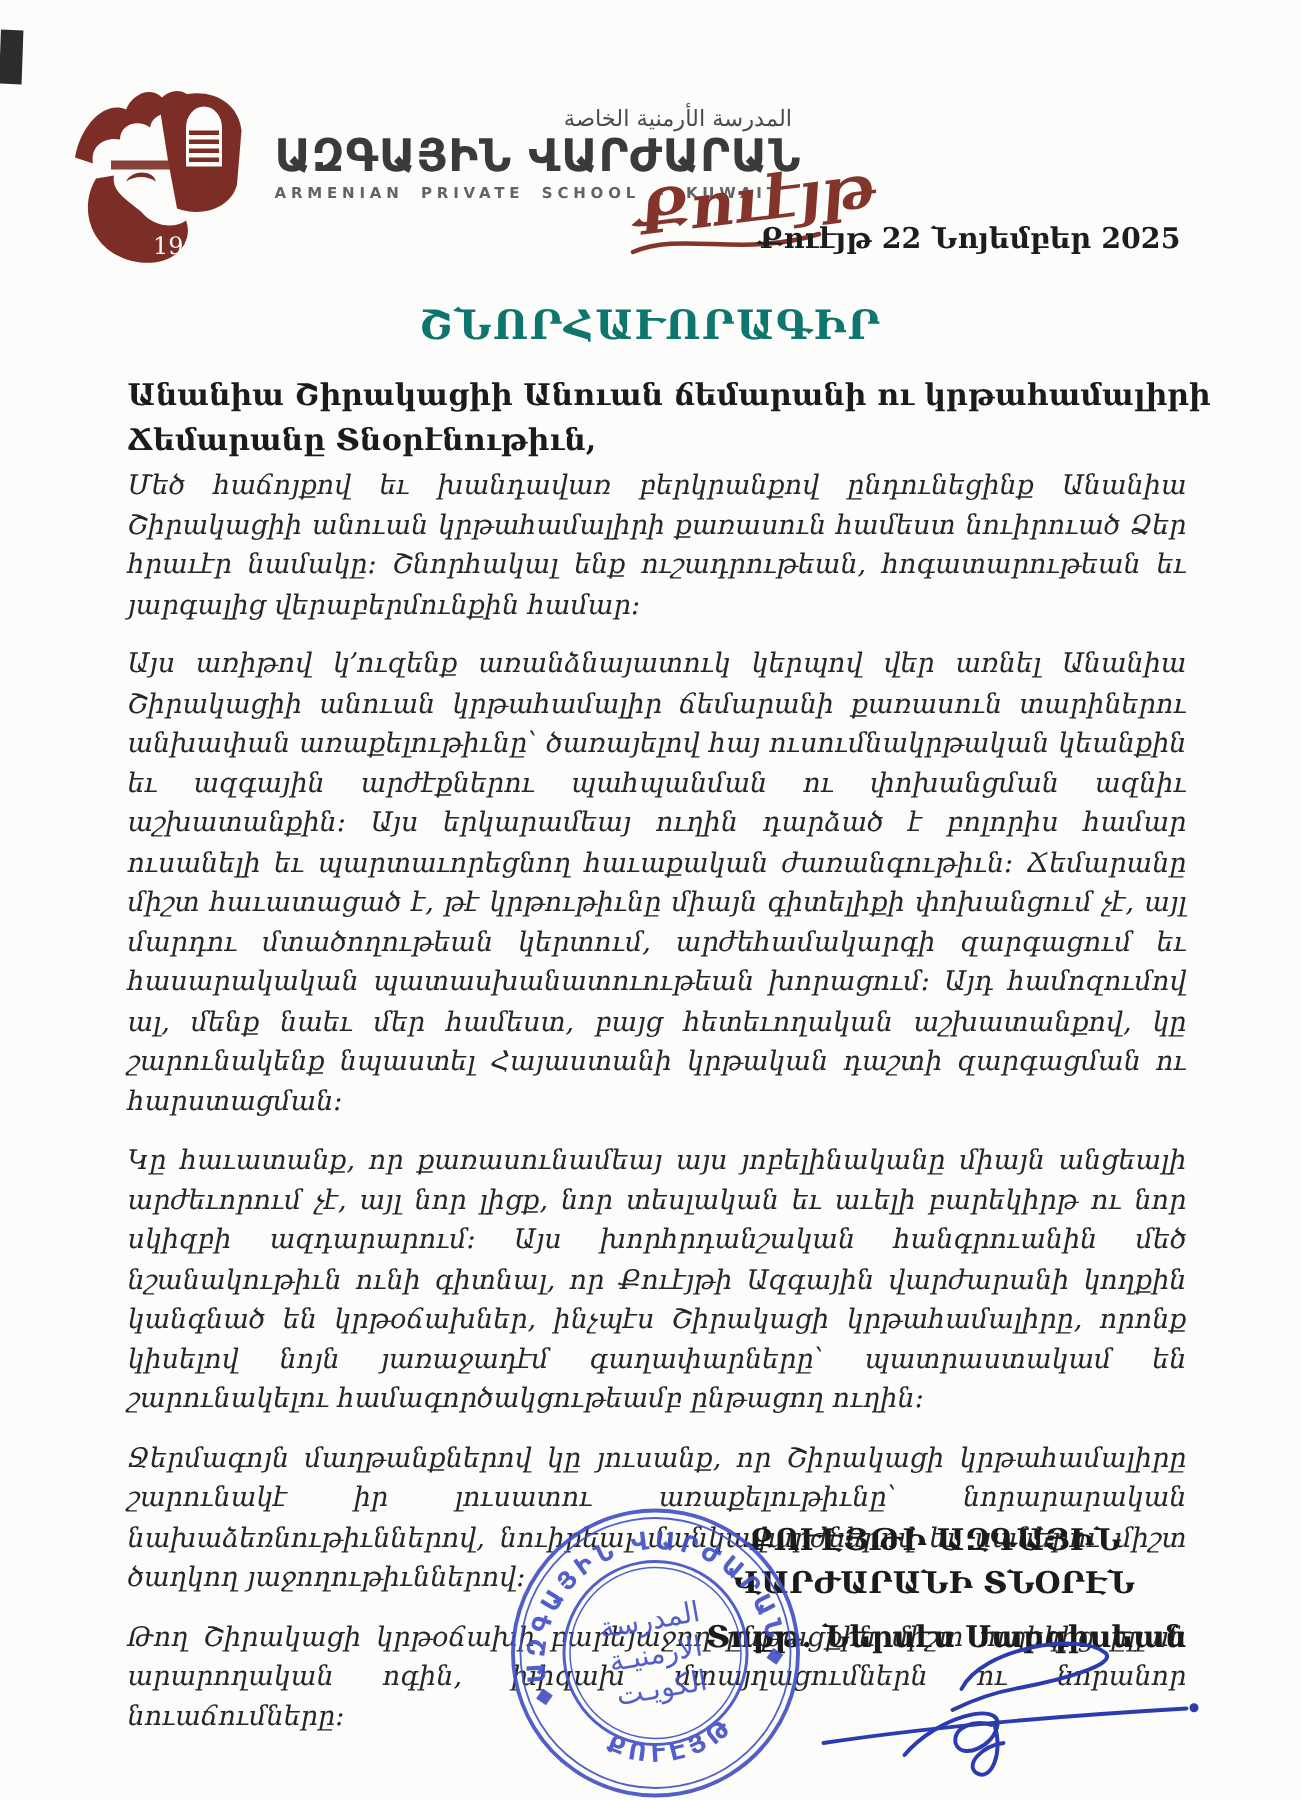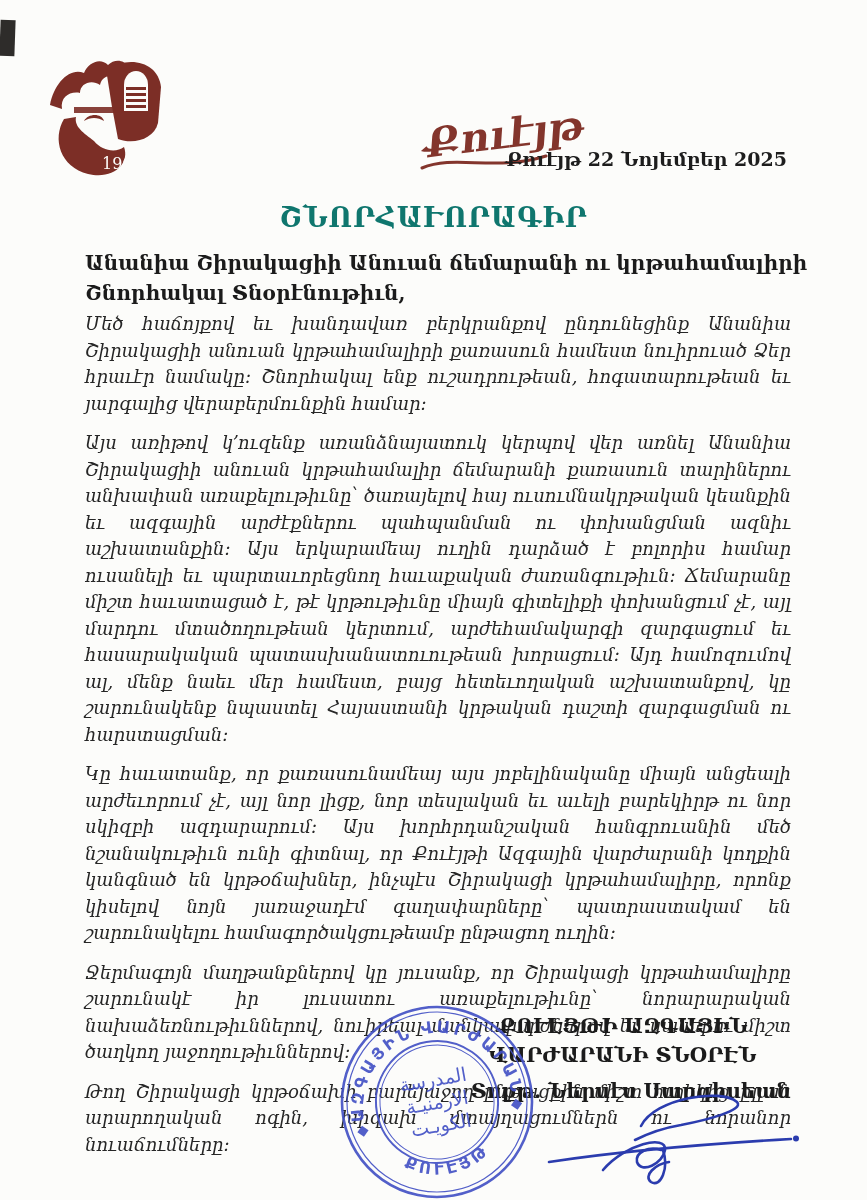--- a/index.html
+++ b/index.html
@@ -55,33 +55,38 @@
       <rect x="82" y="40" width="20" height="3"></rect>
       <rect x="82" y="46" width="20" height="3"></rect>
       <rect x="82" y="52" width="20" height="3"></rect>
       <rect x="82" y="58" width="20" height="3"></rect>
     </g>
     <circle cx="49" cy="79" r="10" fill="#fcfcfa"></circle>
     <path d="M40,74 C44,66 58,66 60,74 C54,70 46,70 40,74 Z" fill="#7c2e26"></path>
     <text x="58" y="122" font-size="16" fill="#fcfcfa" font-family="DejaVu Serif, serif">1960</text>
   </svg>
 
+  <div class="hdr-block">
+    <div class="hdr-arabic">المدرسة الأرمنية الخاصة</div>
+    <div class="hdr-armenian">ԱԶԳԱՅԻՆ ՎԱՐԺԱՐԱՆ</div>
+    <div class="hdr-english">ARMENIAN PRIVATE SCHOOL - KUWAIT</div>
+  </div>
 
   <div class="hdr-script">Քուէյթ</div>
   <svg class="hdr-script-swoosh" width="130" height="22" viewBox="0 0 130 22">
     <path d="M2,16 C35,2 75,20 126,4" stroke="#83352c" stroke-width="3" fill="none" stroke-linecap="round"></path>
   </svg>
 
   <div class="date-line">Քուէյթ 22 Նոյեմբեր 2025</div>
 
   <div class="doc-title">ՇՆՈՐՀԱՒՈՐԱԳԻՐ</div>
 
   <div class="salutation">
     <div>Անանիա Շիրակացիի Անուան ճեմարանի ու կրթահամալիրի</div>
-    <div>Շնորհակալ Տնօրէնութիւն,</div>
+    <div>Ճեմարանը Տնօրէնութիւն,</div>
   </div>
 
   <div class="body-text">
     <p>Մեծ հաճոյքով եւ խանդավառ բերկրանքով ընդունեցինք Անանիա Շիրակացիի անուան կրթահամալիրի քառասուն համեստ նուիրուած Ձեր հրաւէր նամակը։ Շնորհակալ ենք ուշադրութեան, հոգատարութեան եւ յարգալից վերաբերմունքին համար։</p>
     <p>Այս առիթով կ՚ուզենք առանձնայատուկ կերպով վեր առնել Անանիա Շիրակացիի անուան կրթահամալիր ճեմարանի քառասուն տարիներու անխափան առաքելութիւնը՝ ծառայելով հայ ուսումնակրթական կեանքին եւ ազգային արժէքներու պահպանման ու փոխանցման ազնիւ աշխատանքին։ Այս երկարամեայ ուղին դարձած է բոլորիս համար ուսանելի եւ պարտաւորեցնող հաւաքական ժառանգութիւն։ Ճեմարանը միշտ հաւատացած է, թէ կրթութիւնը միայն գիտելիքի փոխանցում չէ, այլ մարդու մտածողութեան կերտում, արժեհամակարգի զարգացում եւ հասարակական պատասխանատուութեան խորացում։ Այդ համոզումով ալ, մենք նաեւ մեր համեստ, բայց հետեւողական աշխատանքով, կը շարունակենք նպաստել Հայաստանի կրթական դաշտի զարգացման ու հարստացման։</p>
     <p>Կը հաւատանք, որ քառասունամեայ այս յոբելինականը միայն անցեալի արժեւորում չէ, այլ նոր լիցք, նոր տեսլական եւ աւելի բարեկիրթ ու նոր սկիզբի ազդարարում։ Այս խորհրդանշական հանգրուանին մեծ նշանակութիւն ունի գիտնալ, որ Քուէյթի Ազգային վարժարանի կողքին կանգնած են կրթօճախներ, ինչպէս Շիրակացի կրթահամալիրը, որոնք կիսելով նոյն յառաջադէմ գաղափարները՝ պատրաստակամ են շարունակելու համագործակցութեամբ ընթացող ուղին։</p>
     <p>Ջերմագոյն մաղթանքներով կը յուսանք, որ Շիրակացի կրթահամալիրը շարունակէ իր լուսատու առաքելութիւնը՝ նորարարական նախաձեռնութիւններով, նուիրեալ մանկավարժներով եւ սաներու միշտ ծաղկող յաջողութիւններով։</p>
     <p>Թող Շիրակացի կրթօճախի բարեյաջող ընթացքին միշտ ուղեկից ըլլան արարողական ոգին, խիզախ մտայղացումներն ու նորանոր նուաճումները։</p>
   </div>
 

